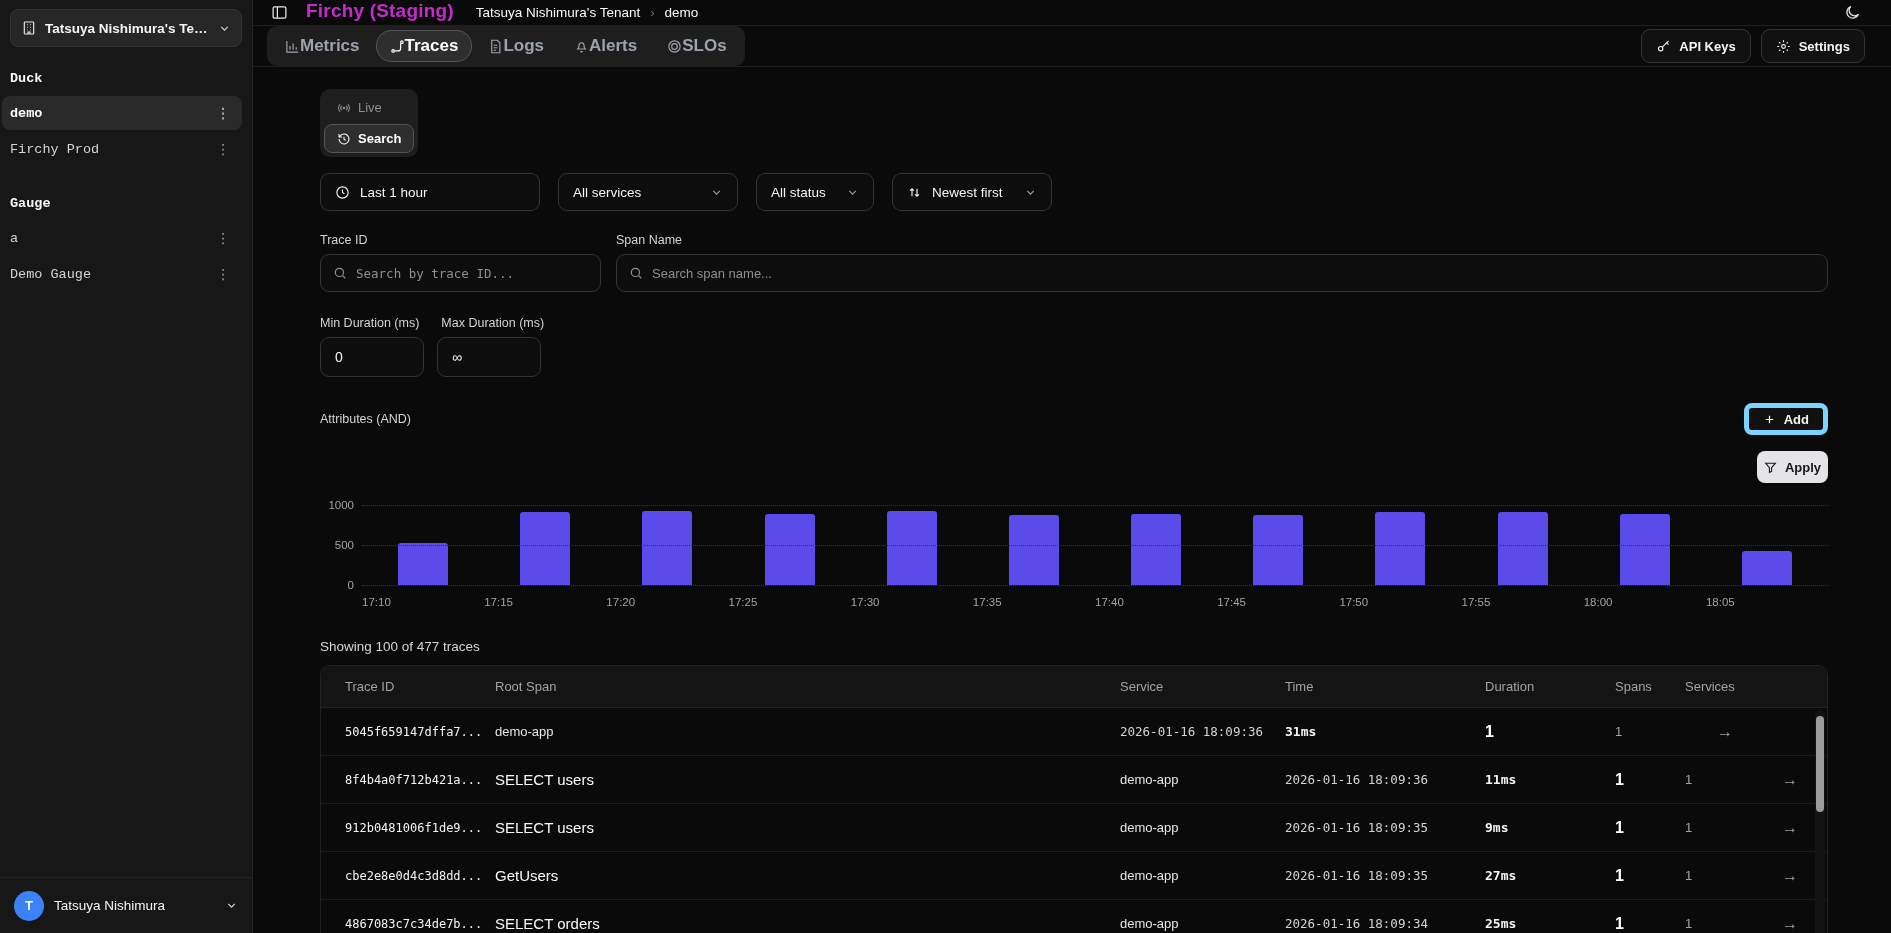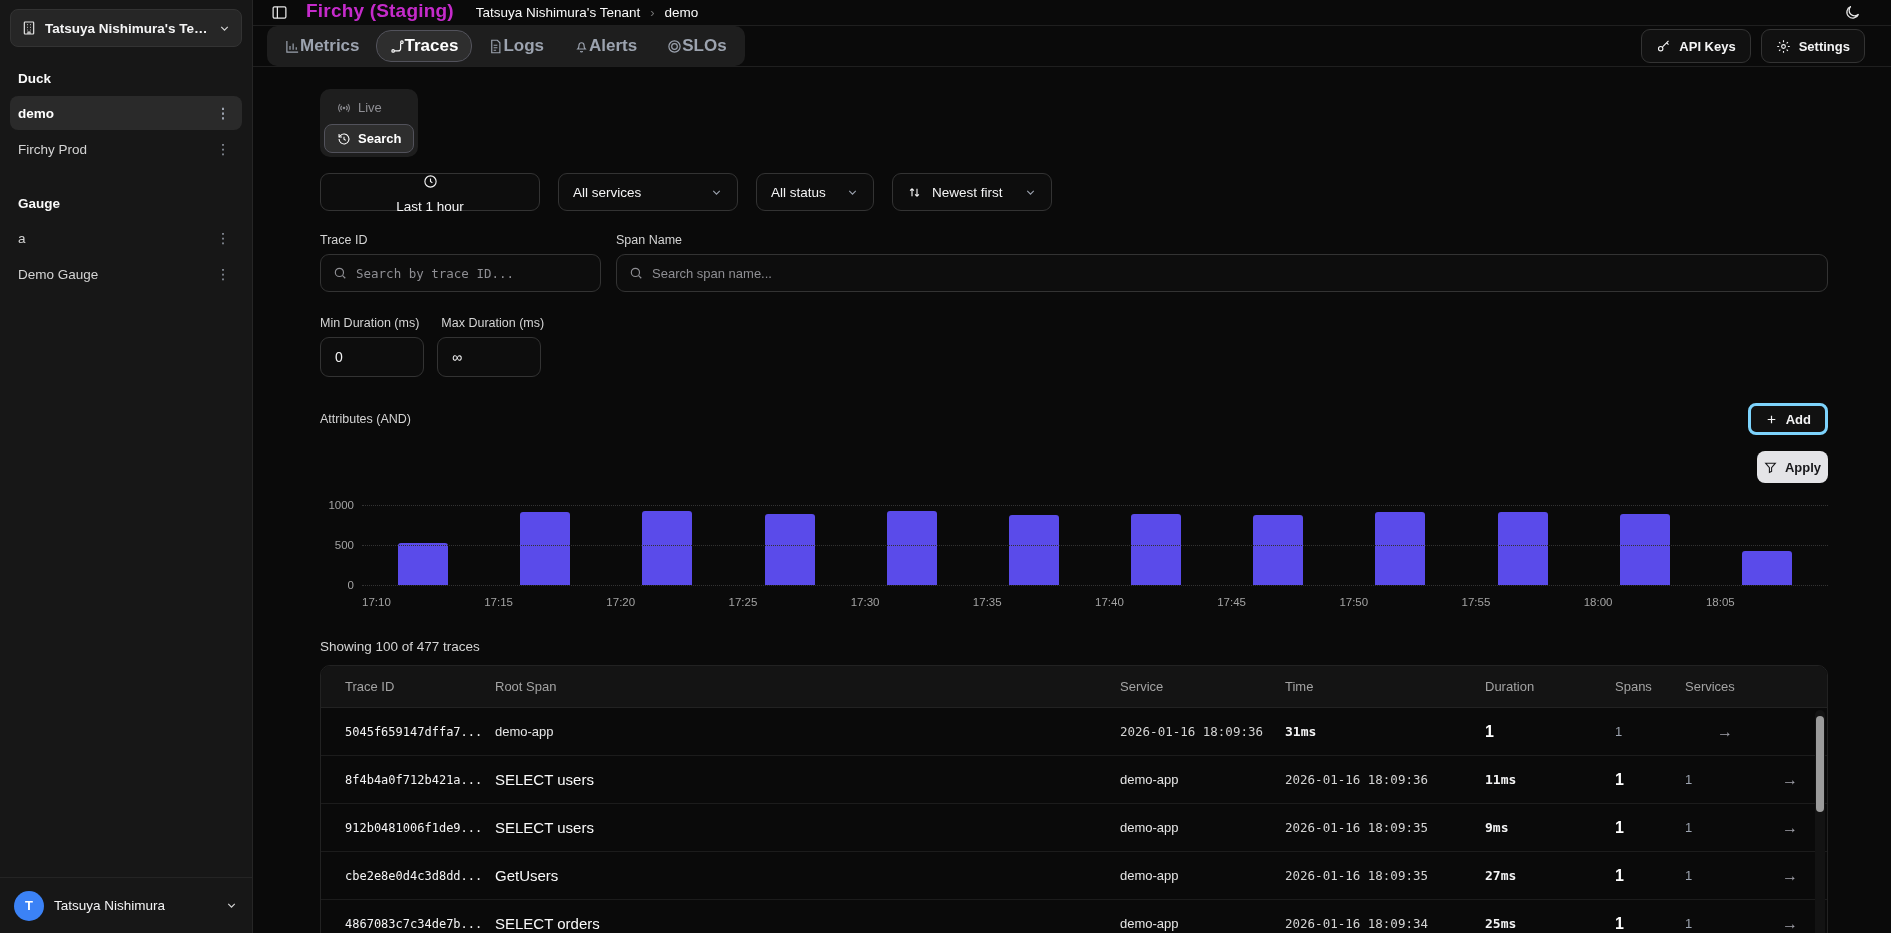--- a/index.html
+++ b/index.html
@@ -12,21 +12,21 @@
   .shell { display:flex; width:1891px; height:933px; }
   .sidebar { width:253px; height:933px; background:#171717; border-right:1px solid #262626;
     display:flex; flex-direction:column; flex-shrink:0; }
   .main { flex:1; display:flex; flex-direction:column; background:#0a0a0a; min-width:0; }
 
   
   .tenant-btn { margin:9px 10px 6px 10px; height:38px; background:#262626; border:1px solid #333;
     border-radius:8px; display:flex; align-items:center; gap:8px; padding:0 10px; cursor:pointer; }
   .tenant-btn .t-label { font-size:13.5px; font-weight:bold; color:#f4f4f5; flex:1; white-space:nowrap;
     overflow:hidden; text-overflow:ellipsis; }
-  .side-sections { flex:1; padding:14px 10px 0 10px; }
+  .side-sections { flex:1; padding:14px 10px 0 2px;font-family:Liberation Mono, monospace; }
   .side-section { margin-bottom:26px; }
   .side-head { font-size:13.5px; font-weight:bold; color:#fafafa; padding:4px 8px 10px 8px; }
   .side-item { display:flex; align-items:center; height:34px; padding:0 8px; border-radius:8px;
     color:#d4d4d4; font-size:13.5px; cursor:pointer; margin-bottom:2px; }
   .side-item.active { background:#2a2a2a; color:#ffffff; font-weight:bold; }
   .side-item .side-item-label { flex:1; }
   .kebab { color:#9ca3af; font-size:14px; padding:0 4px; cursor:pointer; }
   .side-user { height:56px; border-top:1px solid #242424; display:flex; align-items:center;
     gap:10px; padding:0 14px; cursor:pointer; }
   .avatar { width:30px; height:30px; border-radius:50%; background:#3b82f6; color:#fff;
@@ -63,40 +63,40 @@
   .mode-toggle { display:inline-flex; gap:2px; background:#1e1e1e; border-radius:10px; padding:4px;flex-direction:column; }
   .mode { display:flex; align-items:center; gap:7px; height:29px; padding:0 12px; border-radius:8px;
     color:#8e8e93; font-size:13px; cursor:pointer; border:1px solid transparent; }
   .mode.active { background:#2e2e2e; border-color:#52525b; color:#fff; font-weight:bold; }
 
   .filter-row { display:flex; gap:18px; margin-top:16px; }
   .filter-btn { display:flex; align-items:center; gap:10px; height:38px; background:#0d0d0d;
     border:1px solid #333; border-radius:9px; padding:0 14px; font-size:13.5px; color:#f4f4f5;
     cursor:pointer; }
   .filter-btn .chev { margin-left:auto; }
-  .w-time { width:220px;flex-direction:column; } .w-svc { width:180px; } .w-status { width:118px; } .w-sort { width:160px; }
+  .w-time { width:220px; } .w-svc { width:180px; } .w-status { width:118px; } .w-sort { width:160px; }
 
   .field-labels { display:flex; margin-top:22px; font-size:12.5px; color:#d4d4d4; }
   .inputs-row { display:flex; gap:15px; margin-top:7px;align-items:flex-end; }
   .text-input { display:flex; align-items:center; gap:9px; height:38px; background:#0d0d0d;
     border:1px solid #333; border-radius:9px; padding:0 12px; }
   .text-input input { background:transparent; border:none; outline:none; color:#e5e5e5;
     font-size:13px; width:100%; font-family:"Liberation Sans", sans-serif; }
   .text-input input.mono { font-family:"DejaVu Sans Mono", monospace; font-size:12.5px; }
   .text-input input::placeholder { color:#8e8e93; }
   .in-trace { width:281px; } .in-span { flex:1; }
   .num-input { width:104px; height:40px; background:#0d0d0d; border:1px solid #333; border-radius:9px;
     color:#f4f4f5; font-size:14px; padding:0 14px; outline:none; }
   .dur-labels { display:flex; gap:22px; margin-top:24px; font-size:12.5px; color:#d4d4d4; }
   .dur-inputs { display:flex; gap:13px; margin-top:7px; }
 
   .attr-row { display:flex; align-items:center; margin-top:26px; }
   .attr-label { font-size:12.5px; color:#d4d4d4; }
   .add-btn { margin-left:auto; display:flex; align-items:center; gap:8px; height:32px; padding:0 14px;
-    background:#111; border:3px solid #7dd3fc; border-radius:8px; color:#f4f4f5; font-size:13px;
+    background:#111; border:5px solid #7dd3fc; border-radius:8px; color:#f4f4f5; font-size:13px;
     font-weight:bold; cursor:pointer; }
   .apply-row { display:flex; margin-top:16px; }
   .apply-btn { margin-left:auto; display:flex; align-items:center; gap:8px; height:32px; padding:0 7px;
     background:#e4e4e7; border:none; border-radius:8px; color:#18181b; font-size:13px; font-weight:bold;
     cursor:pointer; }
 
   
   .chart { display:flex; margin-top:22px; height:112px; }
   .y-axis { width:42px; position:relative; height:80px; }
   .y-axis span { position:absolute; right:8px; transform:translateY(-50%); font-size:11.5px; color:#a3a3a3; }

